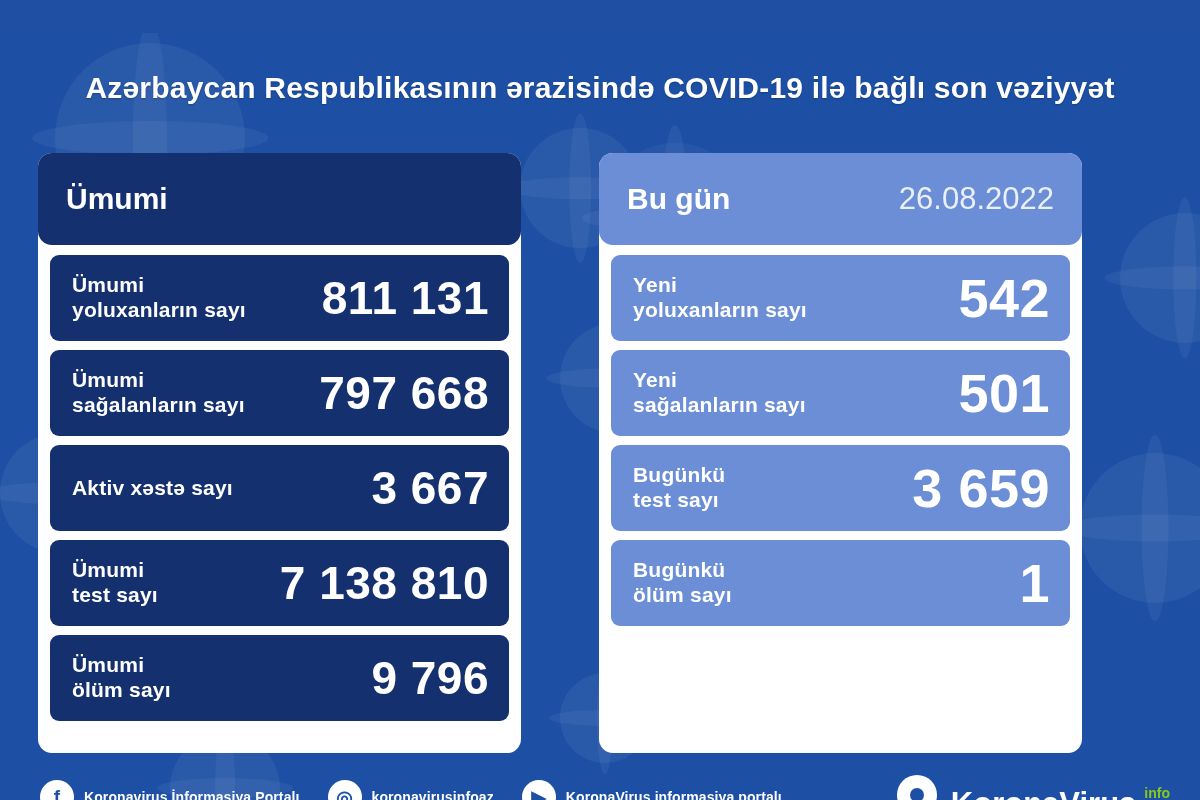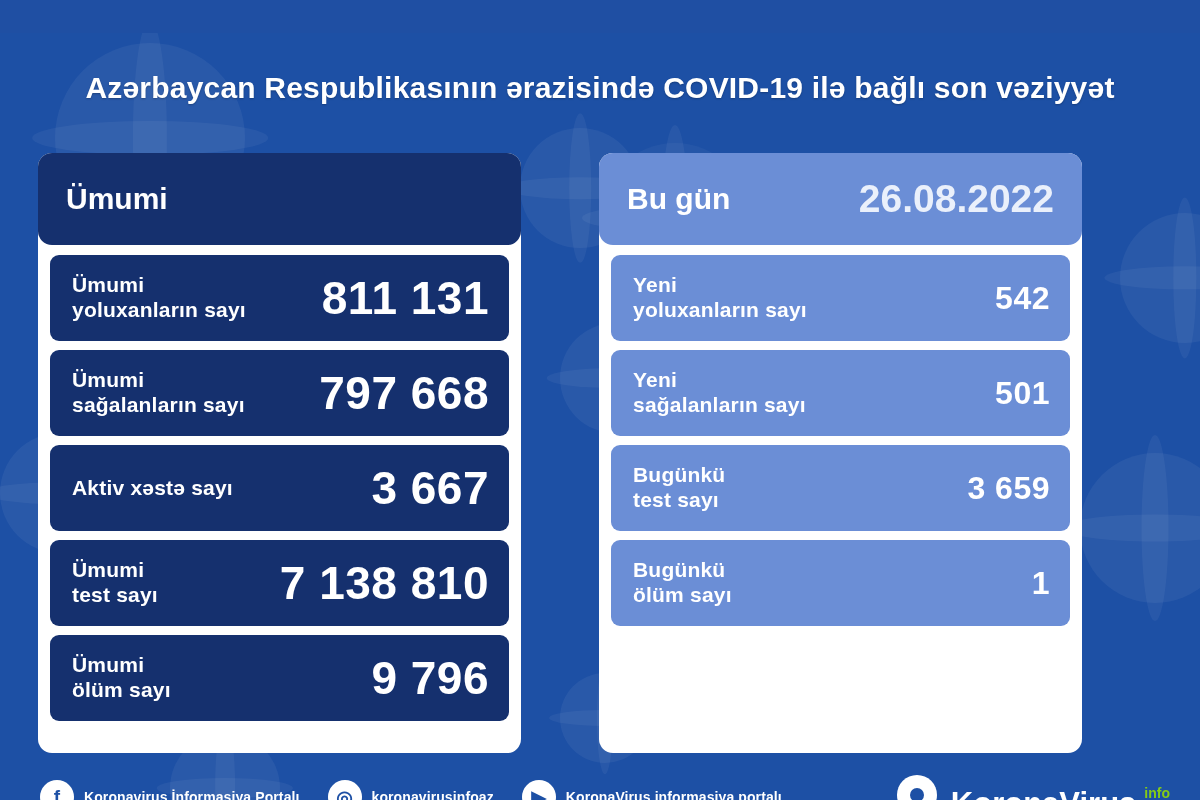--- a/index.html
+++ b/index.html
@@ -80,22 +80,22 @@
     align-items: center;
     padding: 0 28px;
     color: #ffffff;
     font-size: 30px;
     font-weight: bold;
   }
   .panel.left  .panel-head { background: #15306e; }
   .panel.right .panel-head { background: #6b8ed6; }
   .panel-head .date {
     margin-left: auto;
-    font-size: 39px;
-    font-weight: bold;
+    font-size: 31px;
+    font-weight: normal;
     color: #eaf0fb;
   }
 
   .rows {
     padding: 10px 12px 12px 12px;
     display: flex;
     flex-direction: column;
     gap: 9px;
   }
   .row {
@@ -116,21 +116,21 @@
     line-height: 1.18;
     white-space: pre-line;
     letter-spacing: 0.2px;
   }
   .row .value {
     font-size: 46px;
     font-weight: bold;
     letter-spacing: 0.5px;
     white-space: nowrap;
   }
-  .panel.right .row .value { font-size: 32px; }
+  .panel.right .row .value { font-size: 54px; }
 
   
   .footer {
     position: absolute;
     left: 0; bottom: 0;
     width: 1200px; height: 72px;
     display: flex;
     align-items: center;
     padding-left: 40px;
     color: #ffffff;

